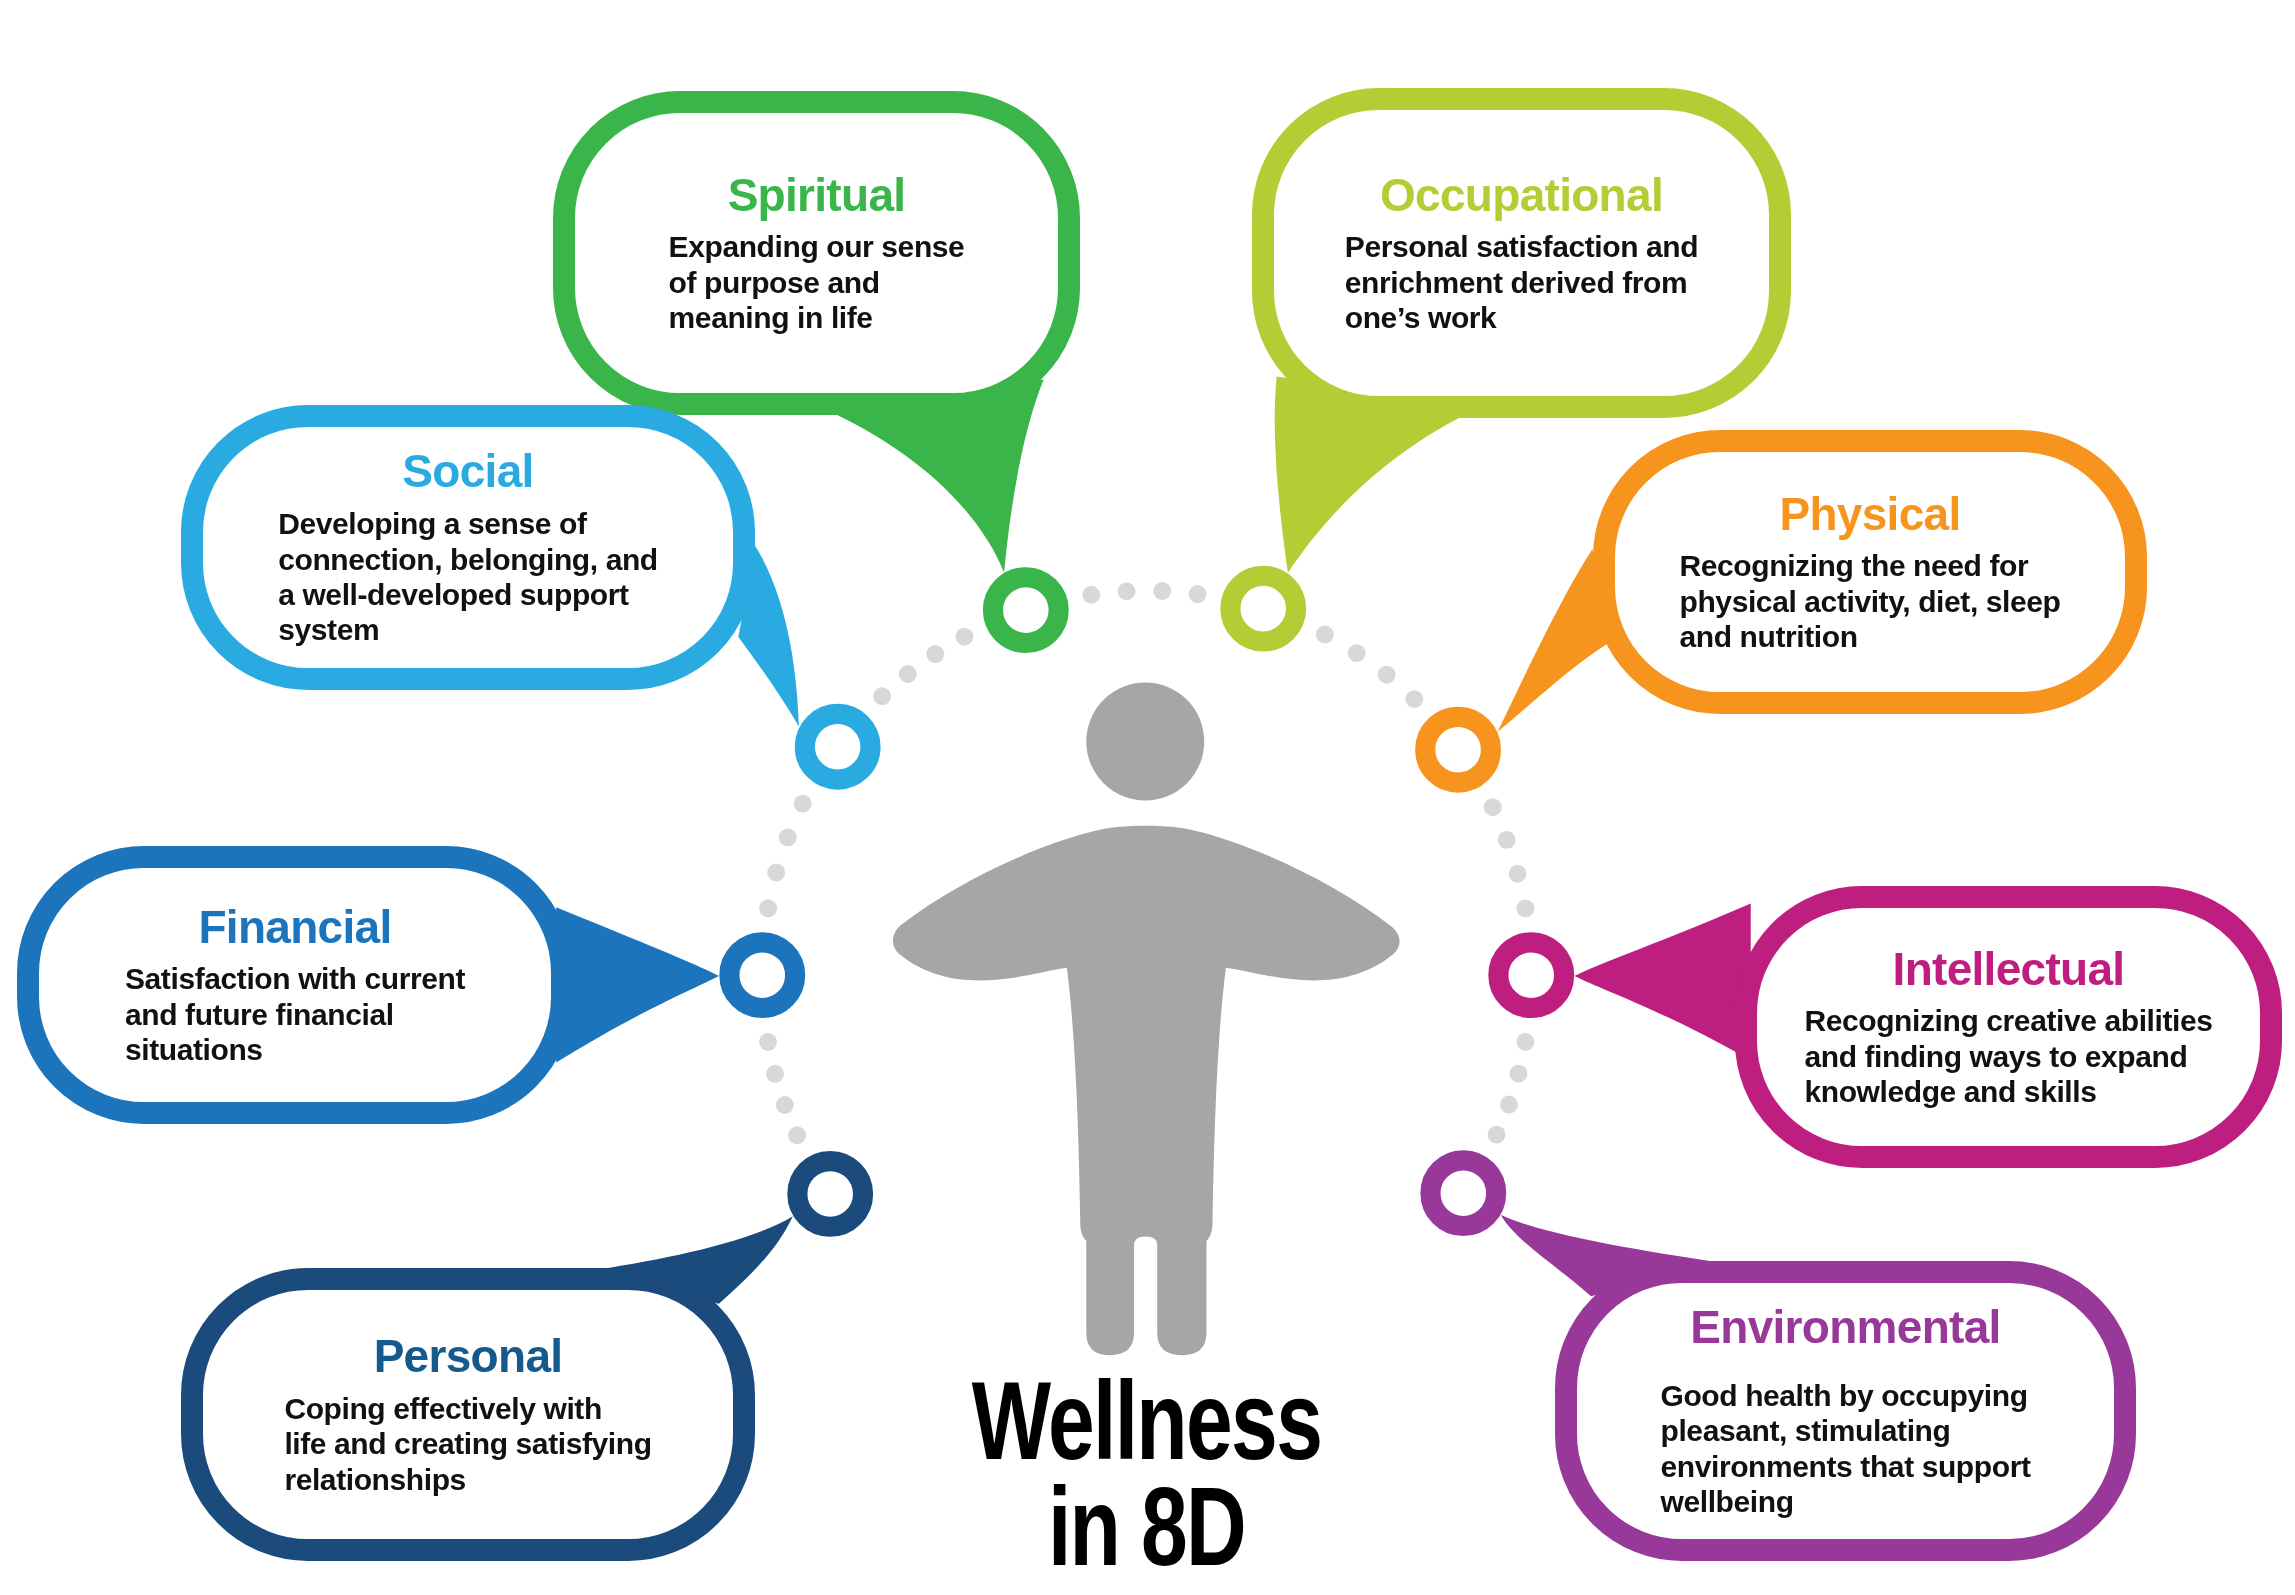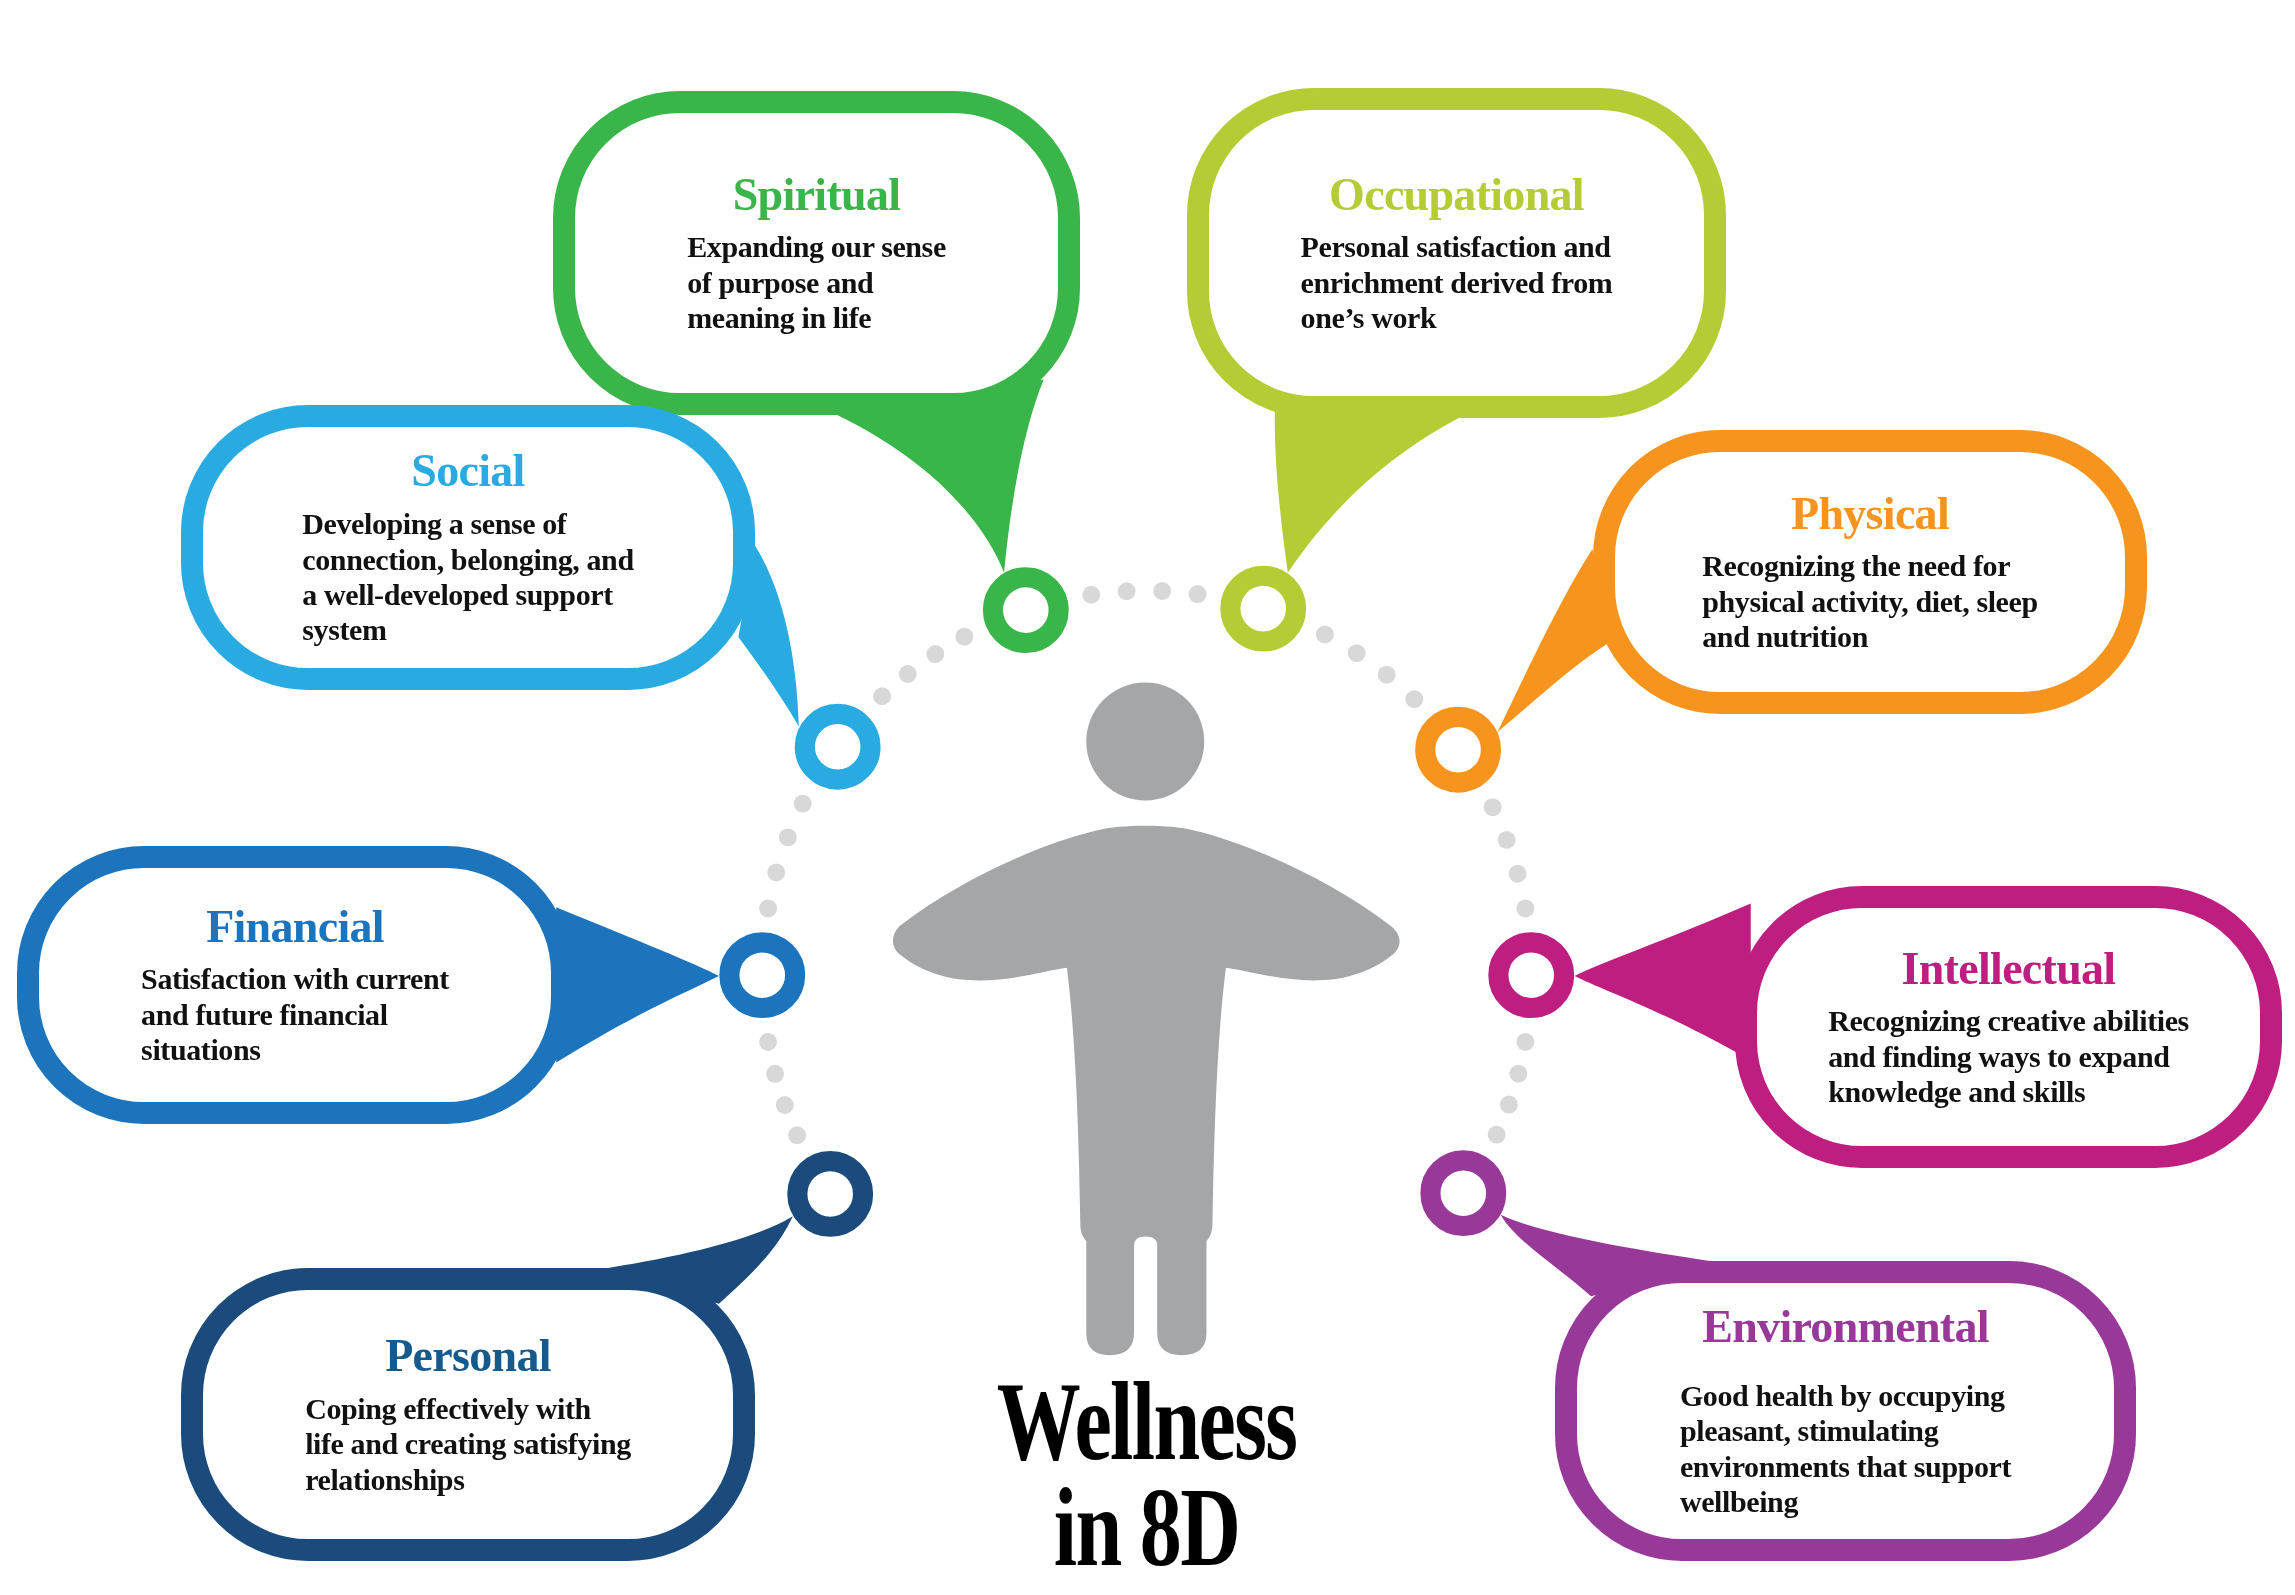--- a/index.html
+++ b/index.html
@@ -1,17 +1,17 @@
 <!DOCTYPE html>
 <html style="font-size:12px"><head>
 <meta charset="utf-8">
 <style>
   html,body{margin:0;padding:0;background:#fff;}
   #canvas{position:relative;width:2295px;height:1595px;background:#fff;overflow:hidden;
-          font-family:Liberation Serif, serif;}
+          font-family:Liberation Sans, sans-serif;}
   #bg-svg{position:absolute;left:0;top:0;z-index:1;}
   .bubble{position:absolute;z-index:3;background:#fff;border-style:solid;border-width:22.4px;
           border-radius:127px;display:flex;flex-direction:column;align-items:center;
           justify-content:center;gap:10.5px;box-sizing:border-box;padding:13.4px 22.4px;}
   .b-title{font-size:46px;font-weight:700;letter-spacing:-0.7px;line-height:1.05;text-align:center;}
   .b-desc{font-size:30px;font-weight:700;color:#111;letter-spacing:-0.4px;line-height:1.18;
           white-space:pre-line;}
   #wellness-title{position:absolute;left:904px;top:1368px;width:485px;z-index:3;
           font-size:112px;font-weight:700;color:#000;text-align:center;line-height:0.95;
           letter-spacing:-2.2px;white-space:pre-line;transform:scaleX(0.75);transform-origin:center top;}
@@ -99,21 +99,21 @@
     </g>
   </svg>
 
   <div class="bubble" style="left: 553px; top: 91px; width: 527px; height: 324px; border-color: rgb(58, 181, 74);">
     <div class="b-title" style="color: rgb(58, 181, 74);">Spiritual</div>
     <div class="b-desc">Expanding our sense
 of purpose and
 meaning in life</div>
   </div>
 
-  <div class="bubble" style="left: 1187px; top: 88px; width: 539px; height: 330px; border-color: rgb(181, 204, 52);">
+  <div class="bubble" style="left: 1252px; top: 88px; width: 539px; height: 330px; border-color: rgb(181, 204, 52);">
     <div class="b-title" style="color: rgb(181, 204, 52);">Occupational</div>
     <div class="b-desc">Personal satisfaction and
 enrichment derived from
 one’s work</div>
   </div>
 
   <div class="bubble" style="left: 181px; top: 405px; width: 574px; height: 285px; border-color: rgb(41, 171, 226);">
     <div class="b-title" style="color: rgb(41, 171, 226);">Social</div>
     <div class="b-desc">Developing a sense of
 connection, belonging, and

